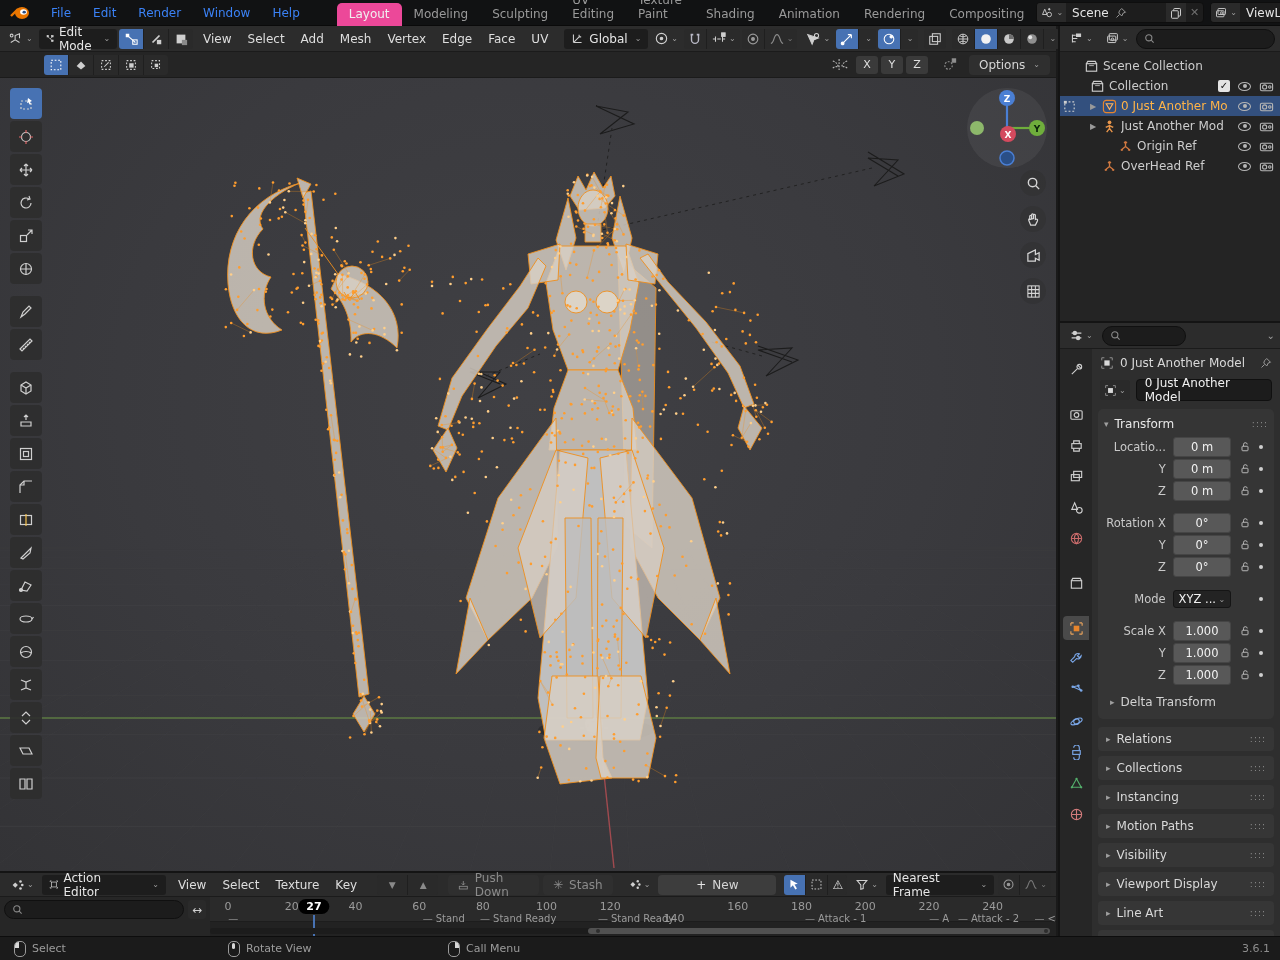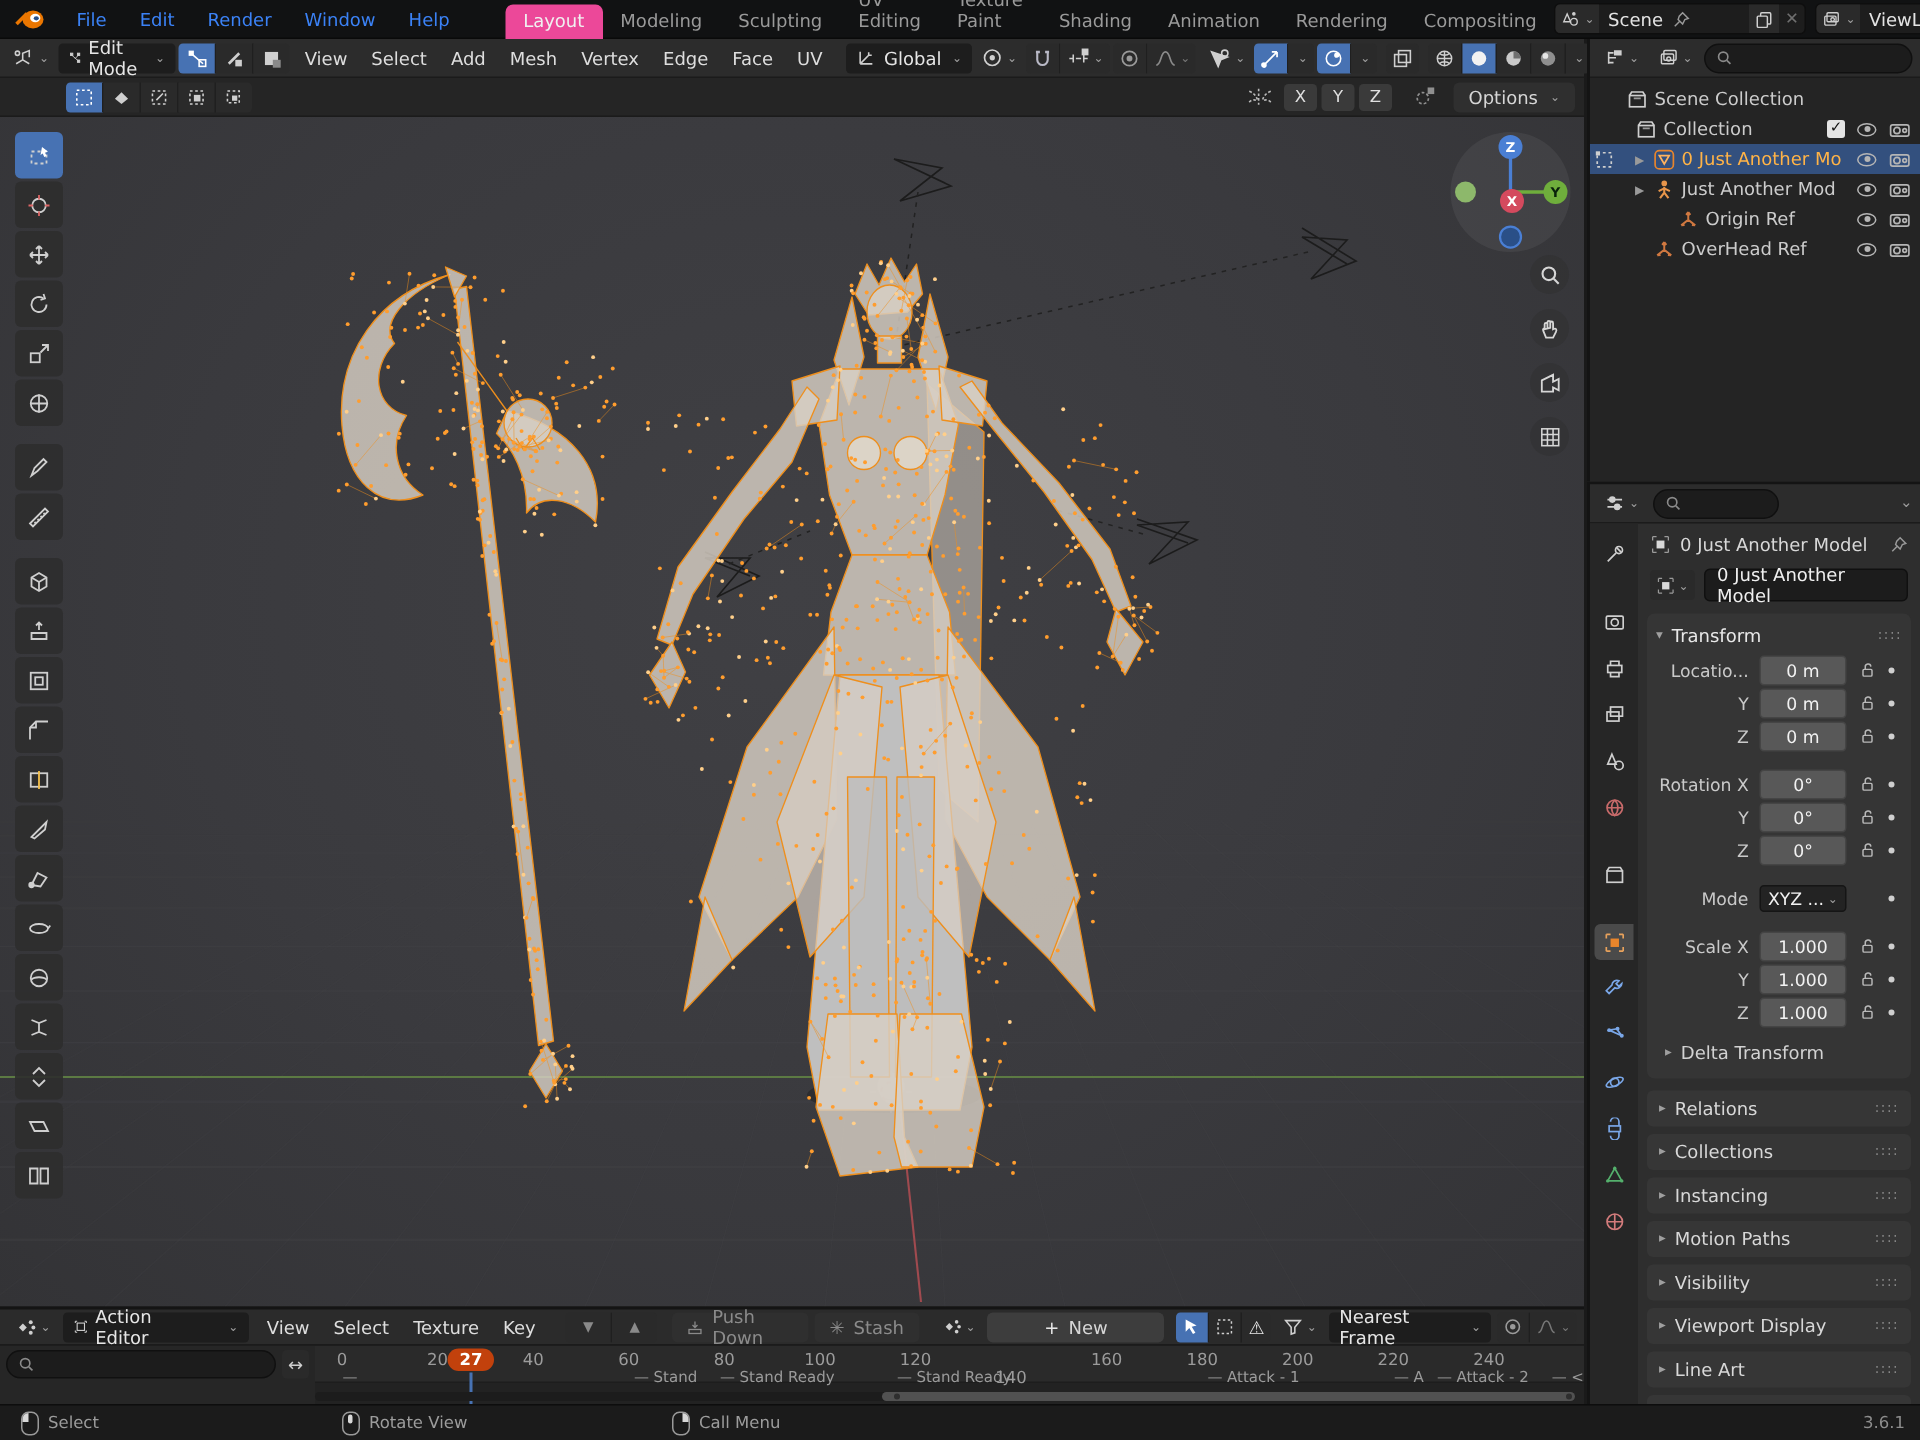--- a/index.html
+++ b/index.html
@@ -91,21 +91,21 @@
   .panel-collapsed{margin:5px 6px;background:#363636;border-radius:4px;height:24px;display:flex;align-items:center;gap:6px;padding:0 8px;color:#d8d8d8;}
   .arr{color:#9f9f9f;font-size:9px;}
   
   #dope-header{position:absolute;left:0;top:871px;width:1056px;height:26px;background:#2b2b2b;border-top:2px solid #141414;border-bottom:1px solid #1b1b1b;display:flex;align-items:center;gap:4px;padding:0 5px;box-sizing:border-box;}
   #dope-body{position:absolute;left:0;top:897px;width:1056px;height:39px;background:#222222;}
   #dope-left{position:absolute;left:0;top:0;width:210px;height:39px;background:#262626;display:flex;align-items:flex-start;gap:4px;padding:3px 4px 0;box-sizing:border-box;}
   #ruler{position:absolute;left:210px;top:0;width:846px;height:24px;background:#2a2a2a;border-bottom:1px solid #1d1d1d;}
   .tick{position:absolute;top:3px;transform:translateX(-50%);color:#9b9b9b;font-size:11px;}
   .marker{position:absolute;top:16px;color:#9b9b9b;font-size:10px;white-space:nowrap;}
   .marker .dash{color:#8a8a8a;margin-right:3px;}
-  #curframe{position:absolute;top:2px;transform:translateX(-50%);background:#c2410c;color:#fff;font-weight:bold;font-size:11px;border-radius:9px;padding:1px 8px;}
+  #curframe{position:absolute;top:2px;transform:translateX(-50%);background:#000000;color:#fff;font-weight:bold;font-size:11px;border-radius:9px;padding:1px 8px;}
   #playhead{position:absolute;top:18px;width:2px;height:21px;background:#4772b3;}
   #dope-scroll{position:absolute;left:210px;right:6px;bottom:2px;height:6px;border-radius:3px;background:#1c1c1c;}
   #dope-scroll .thumb{position:absolute;left:45%;right:0;top:0;bottom:0;border-radius:3px;background:#515151;}
   #dope-scroll .cap{position:absolute;top:1px;width:4px;height:4px;border-radius:2px;background:#2e2e2e;}
   
   #statusbar{position:absolute;left:0;top:936px;width:1280px;height:24px;background:#1b1b1b;border-top:1px solid #0d0d0d;display:flex;align-items:center;color:#9c9c9c;font-size:11px;box-sizing:border-box;}
   .sbitem{position:absolute;display:flex;align-items:center;gap:6px;}
   #sb-version{position:absolute;right:10px;color:#8d8d8d;}
   .mouseico{width:10px;height:14px;border:1px solid #9a9a9a;border-radius:5px;position:relative;}
   .mouseico::before{content:"";position:absolute;background:#d8d8d8;}

